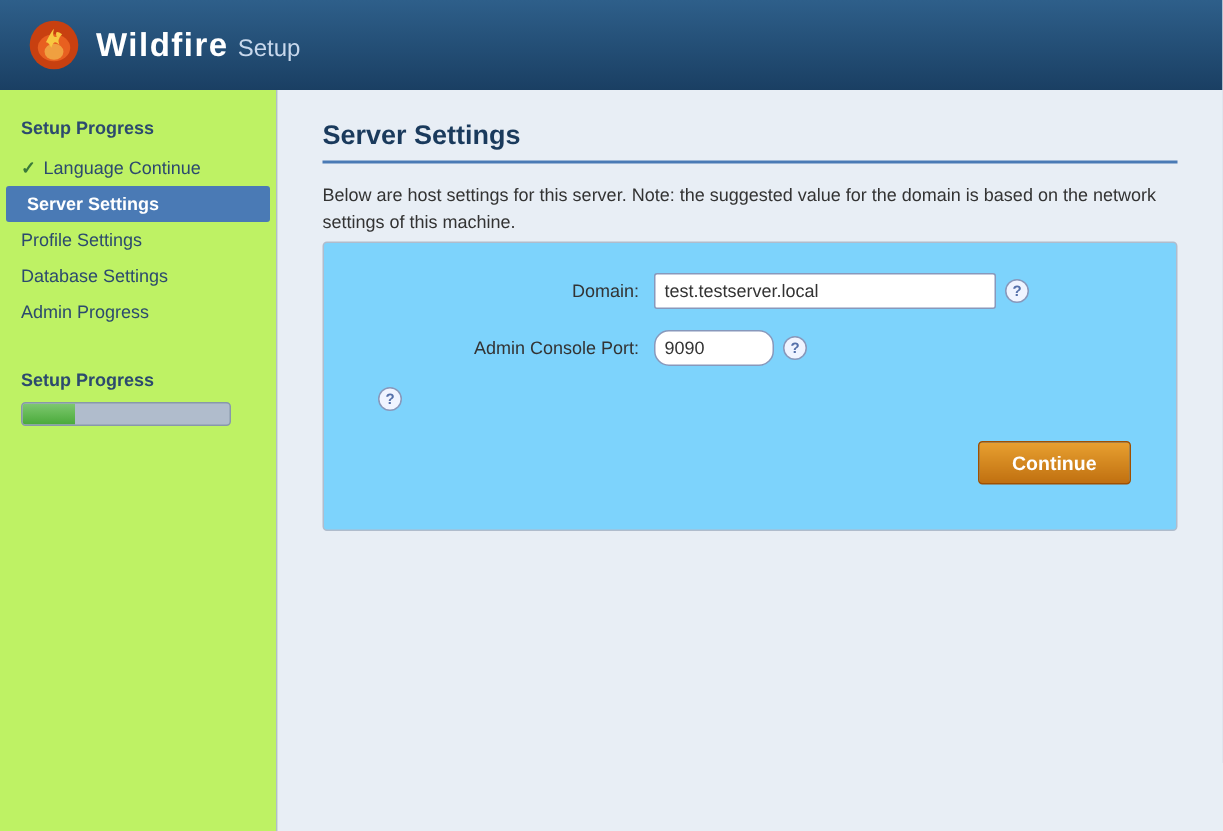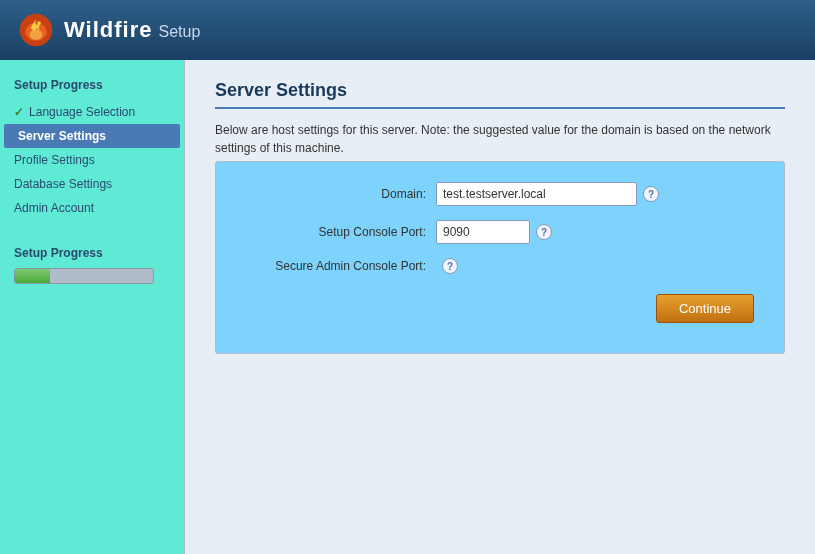--- a/index.html
+++ b/index.html
@@ -48,21 +48,21 @@
 
     
     #main-layout {
       display: flex;
       height: calc(554px - 60px);
     }
 
     
     #sidebar {
       width: 185px;
-      background: #5eead4;
+      background: #bef264;
       border-right: 1px solid #b0bccc;
       padding: 14px 0;
       flex-shrink: 0;
     }
     .sidebar-section-title {
       font-size: 12px;
       font-weight: bold;
       color: #2c4a6e;
       padding: 4px 14px 8px 14px;
     }
@@ -161,24 +161,25 @@
     }
     .form-input {
       border: 1px solid #8898bb;
       border-radius: 2px;
       padding: 4px 6px;
       font-size: 12px;
       color: #333;
       background: #fff;
     }
     .form-input.wide {
-      width: 201px;
+      width: 228px;
     }
     .form-input.medium {
-      width: 94px;
+      width: 80px;
+      border-radius: 10px;
     }
     .help-icon {
       display: inline-flex;
       align-items: center;
       justify-content: center;
       width: 16px;
       height: 16px;
       border-radius: 50%;
       border: 1px solid #8898bb;
       color: #5570aa;
@@ -193,21 +194,21 @@
       justify-content: flex-end;
       margin-top: 20px;
     }
     .continue-btn {
       background: linear-gradient(180deg, #e8a030 0%, #c07010 100%);
       color: #fff;
       border: 1px solid #a05000;
       border-radius: 3px;
       padding: 6px 22px;
       font-size: 13px;
-      font-weight: normal;
+      font-weight: bold;
       cursor: pointer;
       margin-left: 32px;
     }
   </style>
 </head>
 <body>
 
 <div id="header">
   <div id="header-logo">
     <svg class="logo-icon" viewBox="0 0 40 40">
@@ -223,33 +224,33 @@
   </div>
 </div>
 
 <div id="main-layout">
 
   <div id="sidebar">
     <div class="sidebar-section-title">Setup Progress</div>
 
     <div class="sidebar-item checked">
       <span class="check-icon">✓</span>
-      <span>Language Selection</span>
+      <span>Language Continue</span>
     </div>
     <div class="sidebar-item active">
       <span>Server Settings</span>
     </div>
     <div class="sidebar-item">
       <span>Profile Settings</span>
     </div>
     <div class="sidebar-item">
       <span>Database Settings</span>
     </div>
     <div class="sidebar-item">
-      <span>Admin Account</span>
+      <span>Admin Progress</span>
     </div>
 
     <div class="sidebar-progress-section">
       <div class="sidebar-progress-title">Setup Progress</div>
       <div class="progress-bar-outer">
         <div class="progress-bar-inner" style="width: 25%;"></div>
       </div>
     </div>
   </div>
 
@@ -259,27 +260,26 @@
 
     <div class="form-panel">
 
       <div class="form-row">
         <span class="form-label">Domain:</span>
         <input class="form-input wide" type="text" value="test.testserver.local" style="">
         <span class="help-icon">?</span>
       </div>
 
       <div class="form-row">
-        <span class="form-label">Setup Console Port:</span>
+        <span class="form-label">Admin Console Port:</span>
         <input class="form-input medium" type="text" value="9090" style="">
         <span class="help-icon">?</span>
       </div>
 
       <div class="form-row">
-        <span class="form-label">Secure Admin Console Port:</span>
         <span class="help-icon">?</span>
       </div>
 
       <div class="form-actions">
         <button class="continue-btn">Continue</button>
       </div>
 
     </div>
   </div>
 </div>

